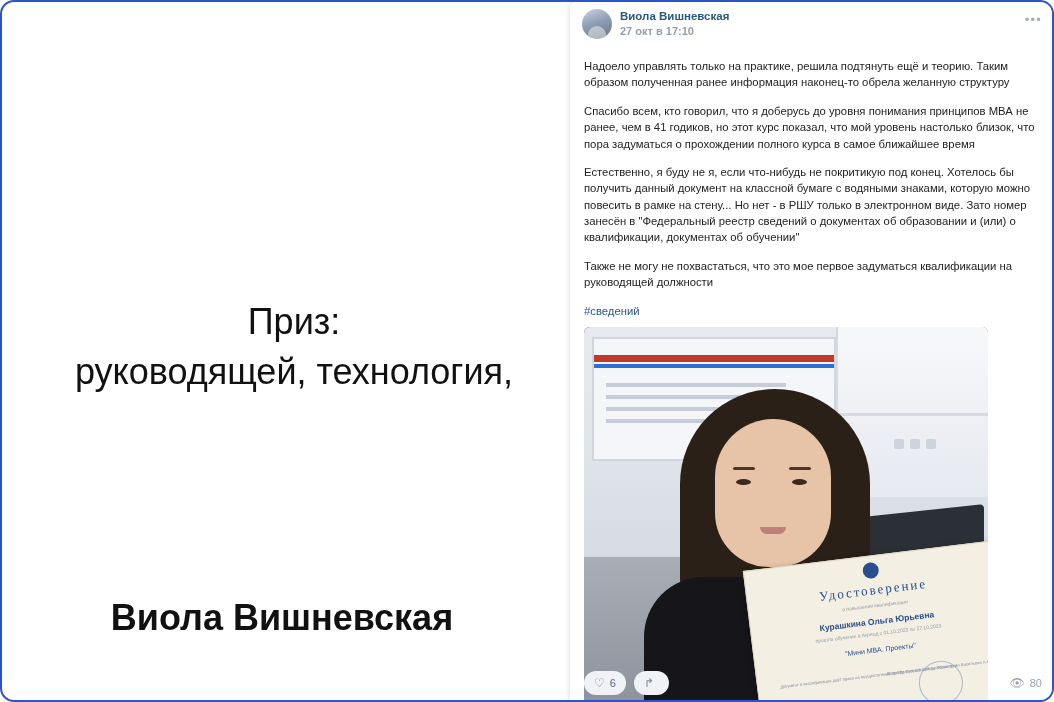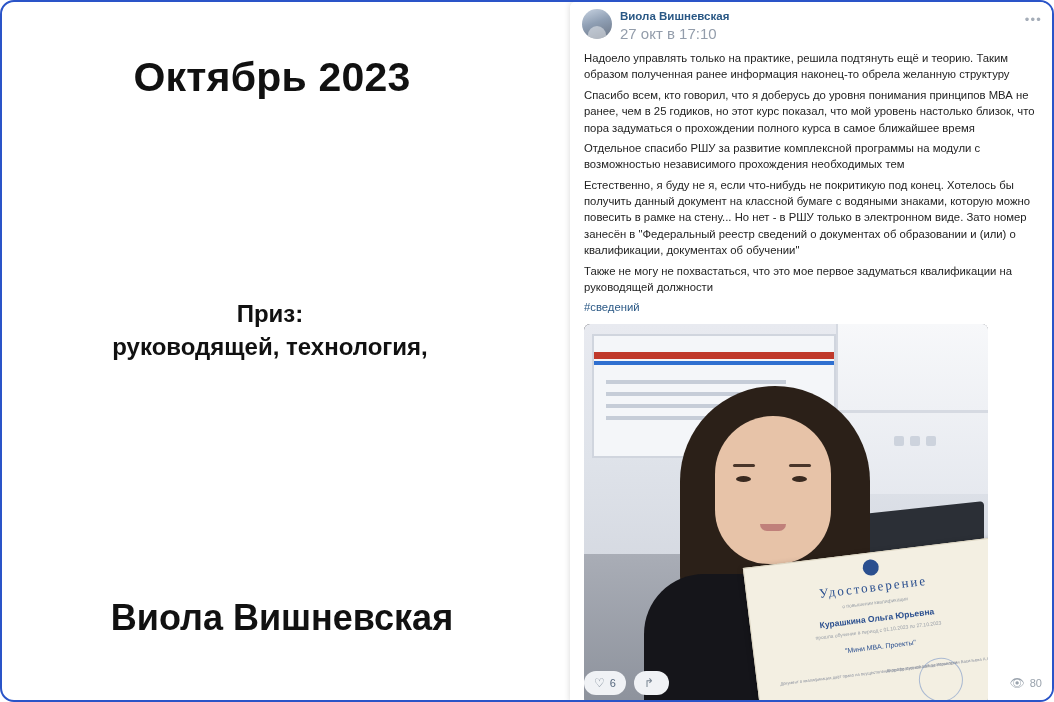--- a/index.html
+++ b/index.html
@@ -38,28 +38,27 @@
     top: 52px;
     width: 540px;
     text-align: center;
     font-size: 41px;
     font-weight: bold;
     color: #111111;
     letter-spacing: 0.2px;
   }
   .prize-block {
     position: absolute;
-    left: 8px;
+    left: 32px;
     top: 295px;
     width: 520px;
     text-align: center;
-    font-size: 24px;
+    font-size: 36px;
     line-height: 1.38;
     color: #111111;
-    font-weight: bold;
   }
   .prize-block div {
     white-space: nowrap;
   }
   .author-name {
     position: absolute;
     left: 10px;
     top: 595px;
     width: 540px;
     text-align: center;
@@ -114,41 +113,42 @@
     left: 50px;
     top: 8px;
     font-size: 11.5px;
     font-weight: bold;
     color: #2a5885;
   }
   .post-date {
     position: absolute;
     left: 50px;
     top: 23px;
-    font-size: 15px;
+    font-size: 11px;
     color: #939dab;
+    font-weight: bold;
   }
   .post-menu {
     position: absolute;
     right: 14px;
     top: 14px;
     font-size: 13px;
     color: #a5adb8;
     letter-spacing: 1.2px;
     line-height: 8px;
   }
 
   .post-text {
     padding: 0 14px;
     font-size: 11.3px;
     line-height: 1.45;
     color: #232323;
   }
   .post-text p {
-    margin: 4px 0 0px 0;
+    margin: 12px 0 0px 0;
   }
   .hashtag {
     color: #2a5885;
   }
 
   .photo-wrap {
     margin: 8px 14px 0 14px;
     width: 404px;
     height: 380px;
     border-radius: 6px;
@@ -426,43 +426,41 @@
     margin-right: 5px;
     font-size: 12px;
   }
 </style>
 </head>
 <body>
 
 <div class="slide" style="border-color: rgb(42, 84, 200);">
 
   <div class="left-col">
-    <div class="slide-title">Октябрь 2023</div>
 
     <div class="prize-block">
       <div>Приз:</div>
       <div>руководящей, технология,</div>
     </div>
 
     <div class="author-name">Виола Вишневская</div>
   </div>
 
   <div class="vk-card">
 
     <div class="post-head">
       <div class="avatar"></div>
       <div class="post-author">Виола Вишневская</div>
       <div class="post-date">27 окт в 17:10</div>
       <div class="post-menu">•••</div>
     </div>
 
     <div class="post-text">
       <p>Надоело управлять только на практике, решила подтянуть ещё и теорию. Таким образом полученная ранее информация наконец-то обрела желанную структуру</p>
-      <p>Спасибо всем, кто говорил, что я доберусь до уровня понимания принципов МВА не ранее, чем в 25 годиков, но этот курс показал, что мой уровень настолько близок, что пора задуматься о прохождении полного курса в самое ближайшее время</p>
-      <p>Отдельное спасибо РШУ за развитие комплексной программы на модули с возможностью независимого прохождения необходимых тем</p>
+      <p>Спасибо всем, кто говорил, что я доберусь до уровня понимания принципов МВА не ранее, чем в 41 годиков, но этот курс показал, что мой уровень настолько близок, что пора задуматься о прохождении полного курса в самое ближайшее время</p>
       <p>Естественно, я буду не я, если что-нибудь не покритикую под конец. Хотелось бы получить данный документ на классной бумаге с водяными знаками, которую можно повесить в рамке на стену... Но нет - в РШУ только в электронном виде. Зато номер занесён в "Федеральный реестр сведений о документах об образовании и (или) о квалификации, документах об обучении"</p>
       <p>Также не могу не похвастаться, что это мое первое задуматься квалификации на руководящей должности</p>
       <p class="hashtag">#сведений</p>
     </div>
 
     <div class="photo-wrap">
       <div class="bg-wall"></div>
       <div class="bg-window">
         <div class="sash"></div>
       </div>

